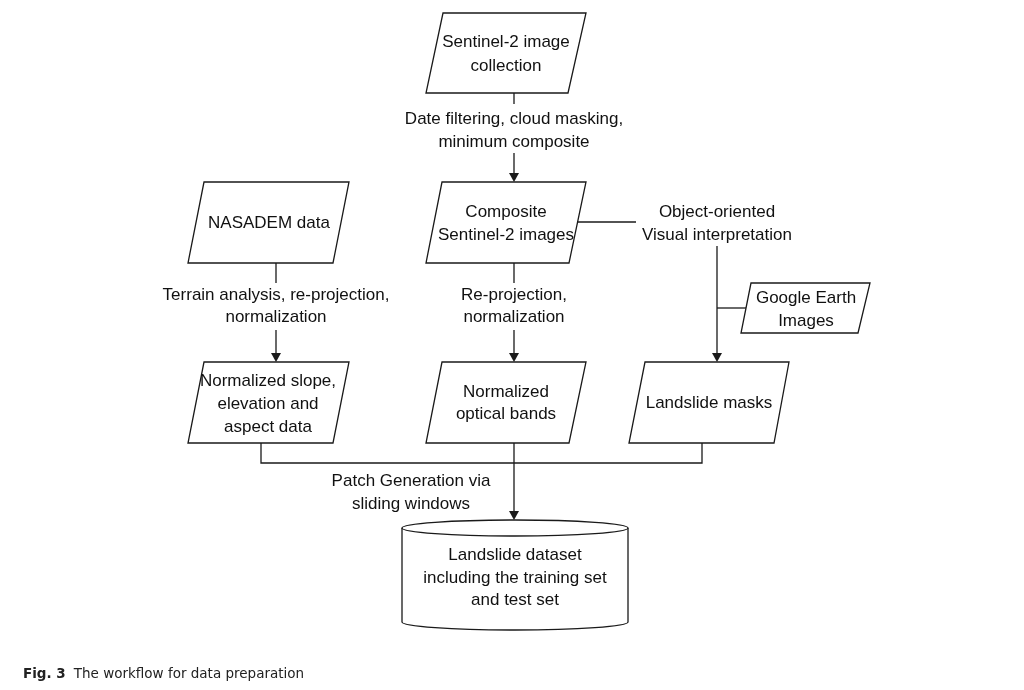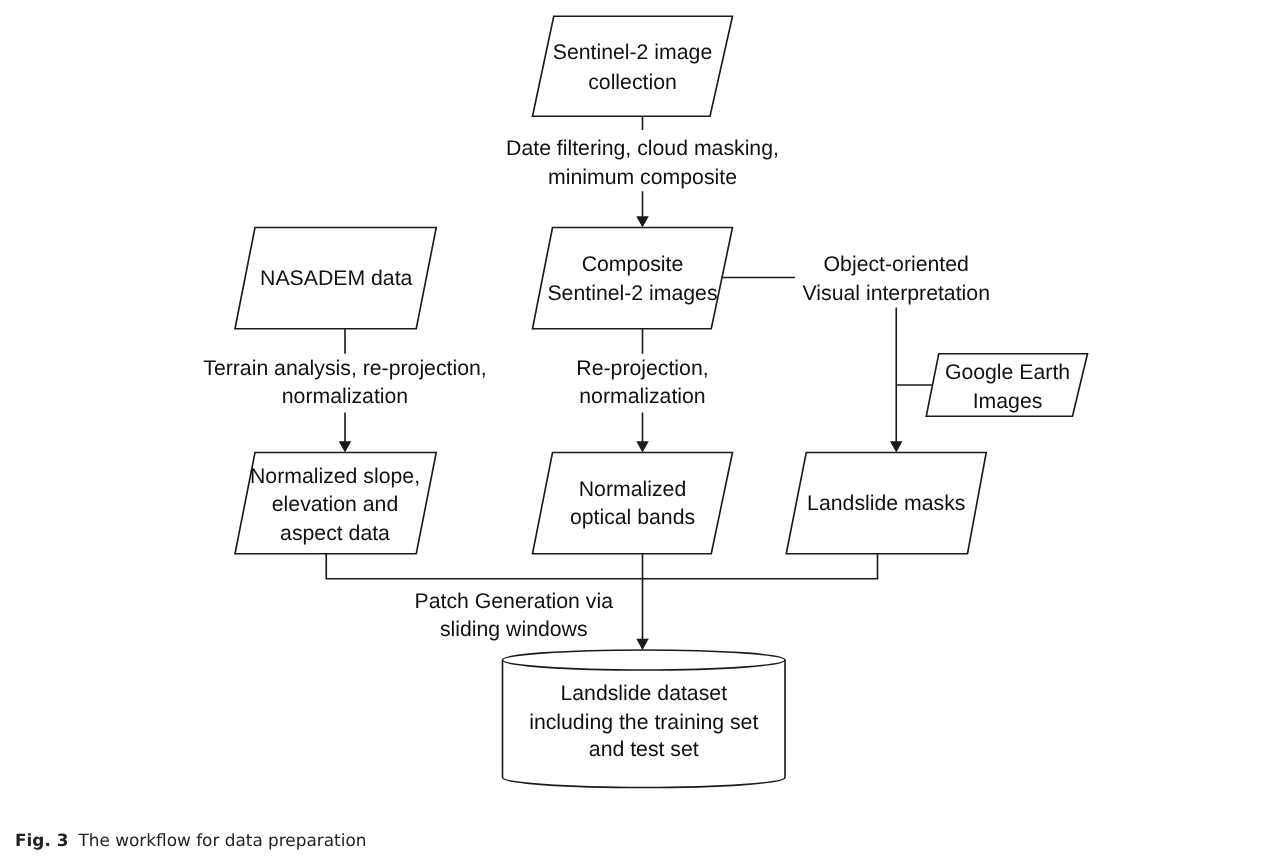--- a/index.html
+++ b/index.html
@@ -2,21 +2,21 @@
 <html><head>
 <meta charset="utf-8">
 <style>
   html, body { margin: 0; padding: 0; background: #ffffff; }
   body { width: 1024px; height: 690px; position: relative; overflow: hidden; }
   #diagram { position: absolute; left: 0; top: 0; }
   .shape { fill: #ffffff; stroke: #1a1a1a; stroke-width: 1.3; }
   .edge { fill: none; stroke: #1a1a1a; stroke-width: 1.3; }
   .arrow { fill: #1a1a1a; stroke: none; }
   .lbl { font-family: "Liberation Sans", sans-serif; font-size: 17px; fill: #111111; text-anchor: middle; }
-  .caption { position: absolute; left: 12px; top: 665px; font-family: "DejaVu Sans", sans-serif; font-size: 13.5px; color: #222; }
+  .caption { position: absolute; left: 23px; top: 665px; font-family: "DejaVu Sans", sans-serif; font-size: 13.5px; color: #222; }
   .caption b { font-weight: bold; margin-right: 8px; }
 </style>
 </head>
 <body>
 
 <svg id="diagram" width="1024" height="690" viewBox="0 0 1024 690">
 
   <g>
     <polygon class="shape" points="443,13 586,13 568,93 426,93"></polygon>
     <text class="lbl" x="506" y="47">Sentinel-2 image</text>

